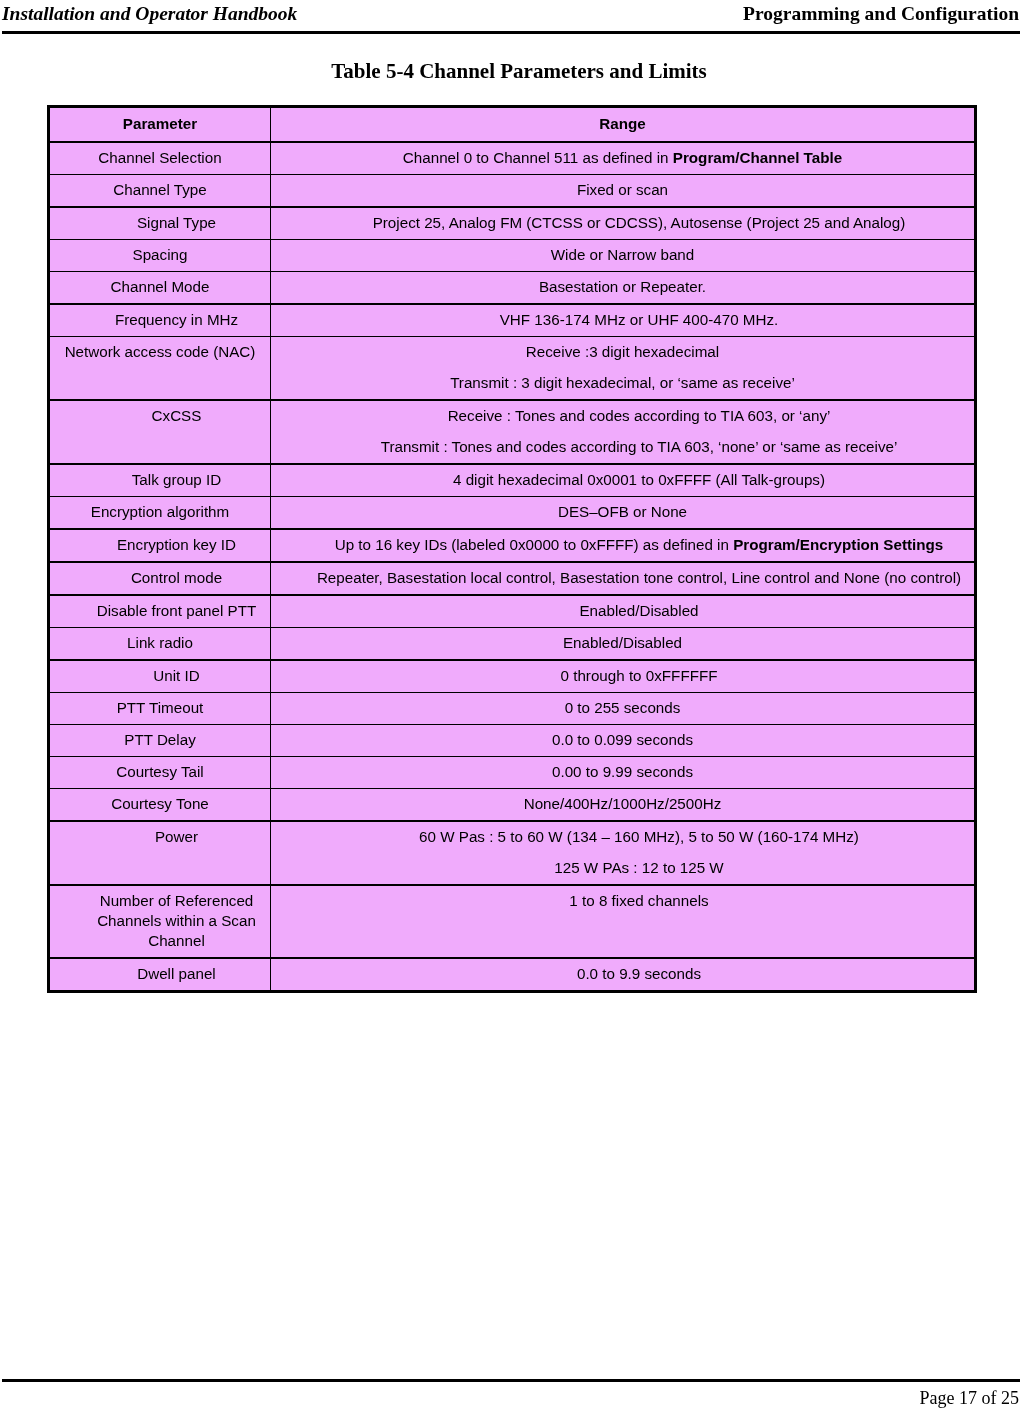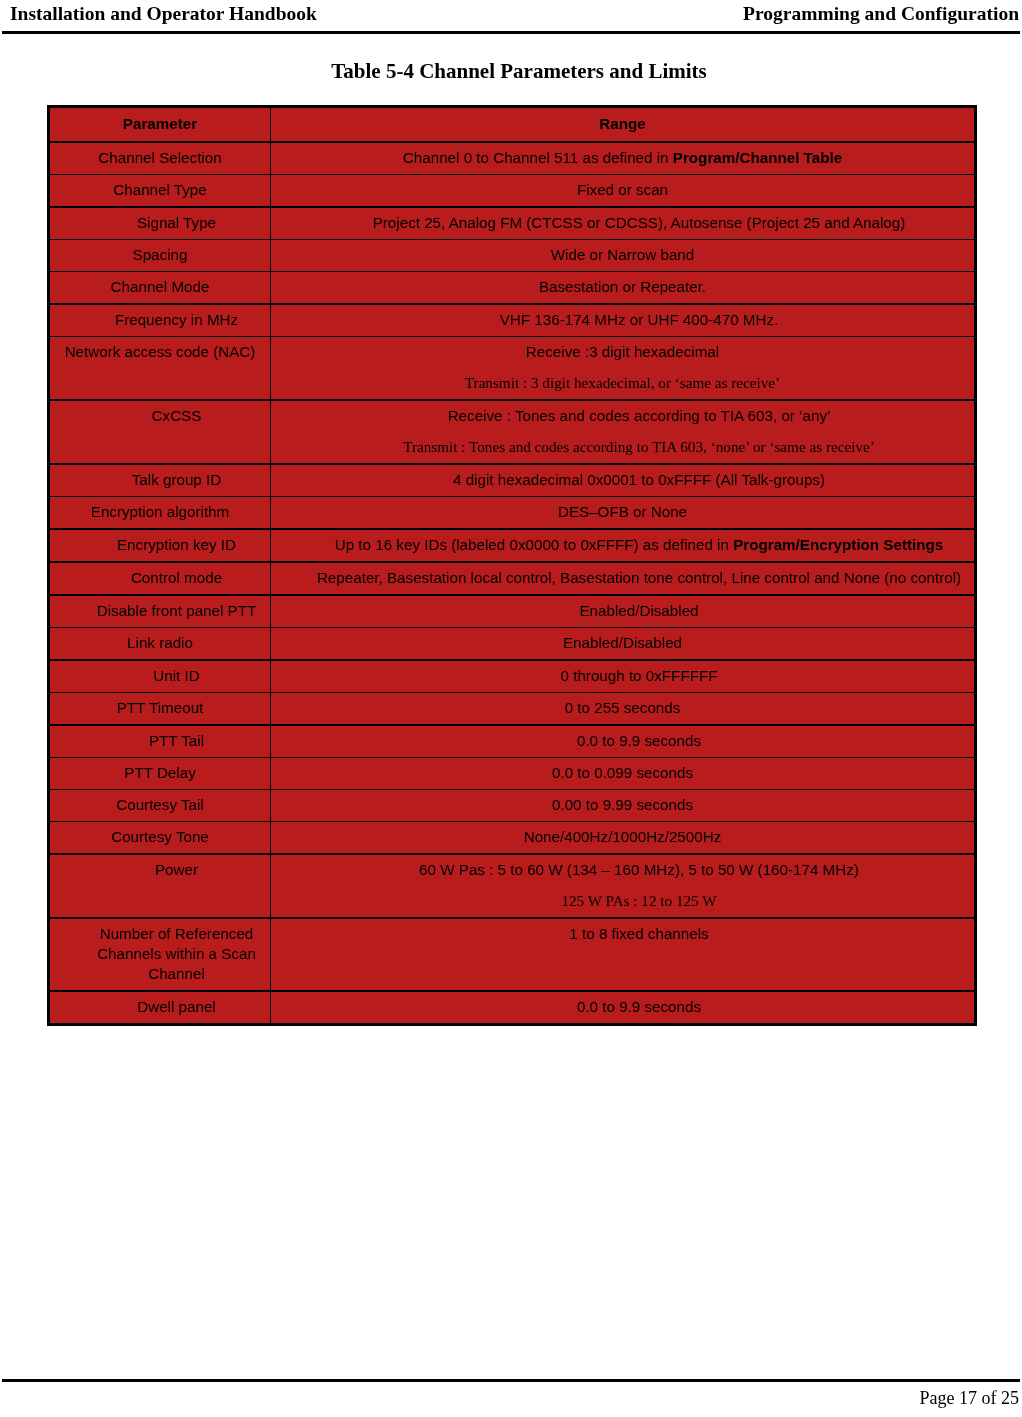--- a/index.html
+++ b/index.html
@@ -28,21 +28,21 @@
   .page-header .hdr-left,
   .page-header .hdr-right {
     position: absolute;
     top: 2px;
     font-family: "Liberation Serif", serif;
     font-weight: bold;
     font-size: 19.5px;
     line-height: 24px;
     white-space: nowrap;
   }
-  .page-header .hdr-left  { left: 10px; }
+  .page-header .hdr-left  { left: 2px; font-style: italic; }
   .page-header .hdr-right { right: 3px; margin-left: 36px; }
 
   .header-rule {
     position: absolute;
     left: 2px;
     top: 31px;
     width: 1018px;
     height: 0;
     border-top: 3px solid #000;
   }
@@ -62,21 +62,21 @@
 
   
   .param-table {
     position: absolute;
     left: 47px;
     top: 105px;
     width: 930px;
     border-collapse: collapse;
     table-layout: fixed;
     border: 3px solid #000;
-    background: #b91c1c;
+    background: #f0abfc;
   }
   .param-table col.c-param { width: 222px; }
   .param-table col.c-range { width: 705px; }
 
   .param-table th,
   .param-table td {
     border: 1px solid #000;
     padding: 5px 7px 6px 7px;
     font-size: 15.2px;
     line-height: 20px;
@@ -100,21 +100,20 @@
     border-bottom: 1px solid #000;
   }
   
   .param-table tbody tr.thick-top td {
     border-top: 2px solid #000;
     padding-left: 40px;
   }
   .param-table .line2 {
     display: block;
     margin-top: 11px;
-    font-family: Liberation Serif, serif;
   }
   .param-table b { font-weight: bold; margin-top: 40px; }
   .tall-pad { padding-bottom: 44px; margin-top: 35px; }
 
   
   .footer-rule {
     position: absolute;
     left: 2px;
     top: 1379px;
     width: 1018px;
@@ -243,24 +242,20 @@
     <tr class="thick-top">
       <td class="cell-param">Unit ID</td>
       <td class="cell-range">0 through to 0xFFFFFF</td>
     </tr>
 
     <tr>
       <td class="cell-param">PTT Timeout</td>
       <td class="cell-range">0  to 255 seconds</td>
     </tr>
 
-    <tr class="thick-top">
-      <td class="cell-param">PTT Tail</td>
-      <td class="cell-range">0.0 to 9.9 seconds</td>
-    </tr>
 
     <tr>
       <td class="cell-param">PTT Delay</td>
       <td class="cell-range">0.0 to 0.099 seconds</td>
     </tr>
 
     <tr>
       <td class="cell-param">Courtesy Tail</td>
       <td class="cell-range">0.00 to 9.99 seconds</td>
     </tr>

